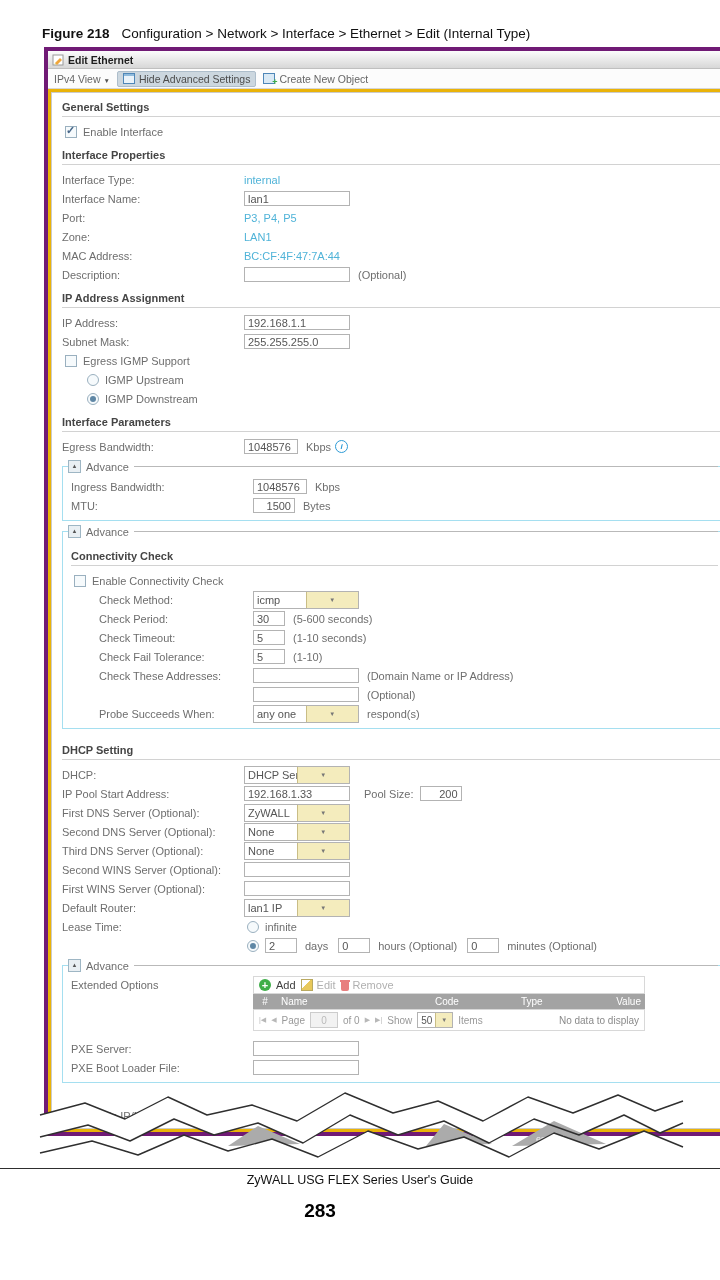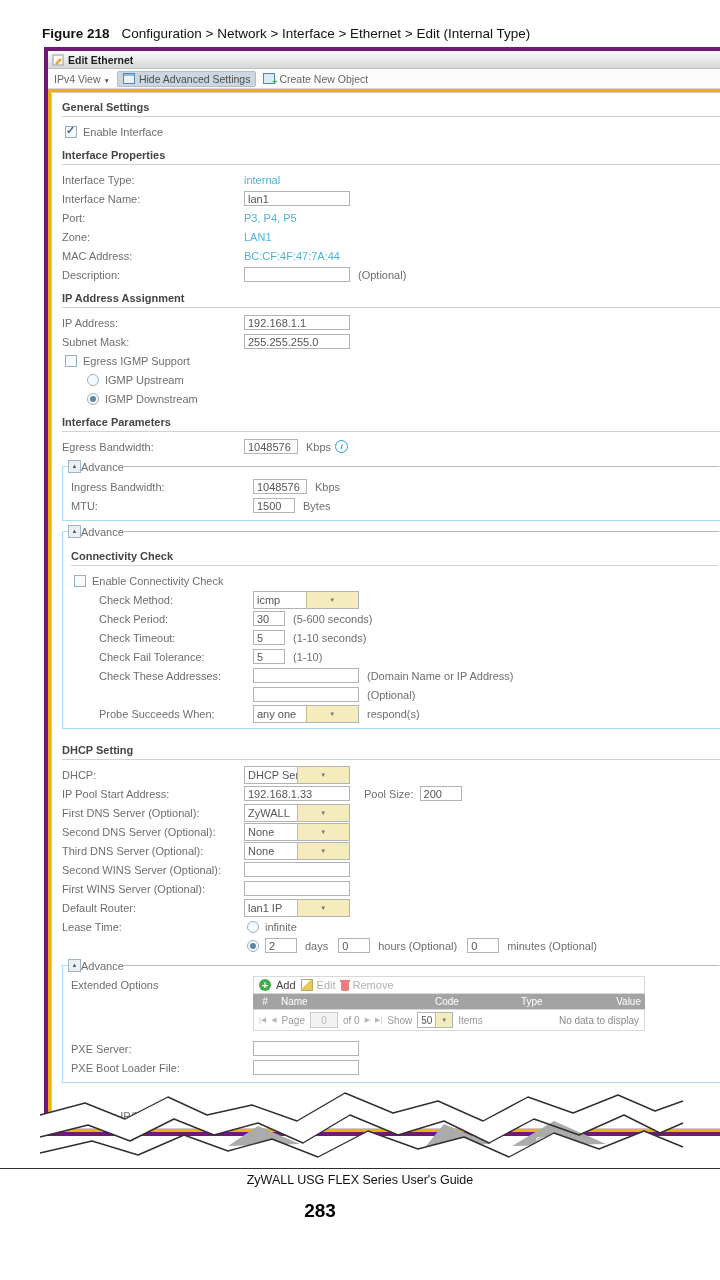--- a/index.html
+++ b/index.html
@@ -41,32 +41,32 @@
 
   .cb{width:10px;height:10px;border:1px solid #9ab0bf;background:#f6fafc;flex:none;margin:0 6px 0 3px;position:relative;}
   .cb.chk::after{content:"✓";position:absolute;top:-3px;left:0px;font-size:11px;font-weight:bold;color:#49688a;}
   .rad{width:10px;height:10px;border:1px solid #9ab0bf;border-radius:50%;background:#f6fafc;flex:none;
        margin:0 6px 0 3px;position:relative;}
   .rad.on::after{content:"";position:absolute;left:2px;top:2px;right:2px;bottom:2px;border-radius:50%;background:#5f87a5;}
   .ind22{padding-left:22px;}
 
   .inp{height:13px;border:1px solid #b3b3b3;font-family:inherit;font-size:11px;color:#555;
        padding:0 3px;background:#fff;box-sizing:content-box;}
-  .w105{width:98px;}.w48{width:46px;}.w30{width:24px;}.w38{width:34px;}
+  .w105{width:98px;}.w48{width:46px;}.w30{width:24px;}.w38{width:34px;text-align:right;}
   .sel{height:16px;border:1px solid #b3b3b3;display:flex;align-items:center;width:104px;background:#fff;flex:none;}
   .sel>span{flex:1;padding:0 3px;color:#555;overflow:hidden;white-space:nowrap;}
   .sarr{width:14px;align-self:stretch;background:#f4ecbd;border-left:1px solid #c9bd86;display:flex;
         align-items:center;justify-content:center;flex:none;}
   .sarr::after{content:"▼";font-size:6px;color:#777;}
 
   .info{width:11px;height:11px;border-radius:50%;border:1px solid #2e9bd6;color:#2e9bd6;font-size:8px;
         font-style:italic;font-weight:bold;line-height:11px;text-align:center;margin-left:4px;flex:none;}
 
   .adv{border:1px solid #a5dff0;margin:10px 0 7px;padding:10px 8px 5px;position:relative;}
-  .advh{position:absolute;top:-8px;left:5px;right:8px;height:15px;display:flex;align-items:center;background:#fff;}
+  .advh{position:absolute;top:-8px;left:5px;right:8px;height:15px;display:flex;align-items:center;gap:5px;background:#fff;}
   .advbtn{width:11px;height:11px;border:1px solid #9eb6c4;background:#e9eff3;text-align:center;flex:none;}
   .advbtn::after{content:"▲";font-size:6px;color:#555;position:relative;top:-3px;}
   .advline{flex:1;border-top:1px solid #b9b9b9;}
 
   .tblwrap{width:392px;}
   .ttool{border:1px solid #d8d8d8;display:flex;align-items:center;gap:5px;padding:2px 5px;color:#3f3f3f;}
   .tdis{color:#b0b0b0;display:flex;align-items:center;gap:4px;}
   .addic{width:12px;height:12px;border-radius:50%;background:#3fae49;color:#fff;text-align:center;
          line-height:12px;font-size:11px;font-weight:bold;flex:none;}
   .addic::after{content:"+";}

